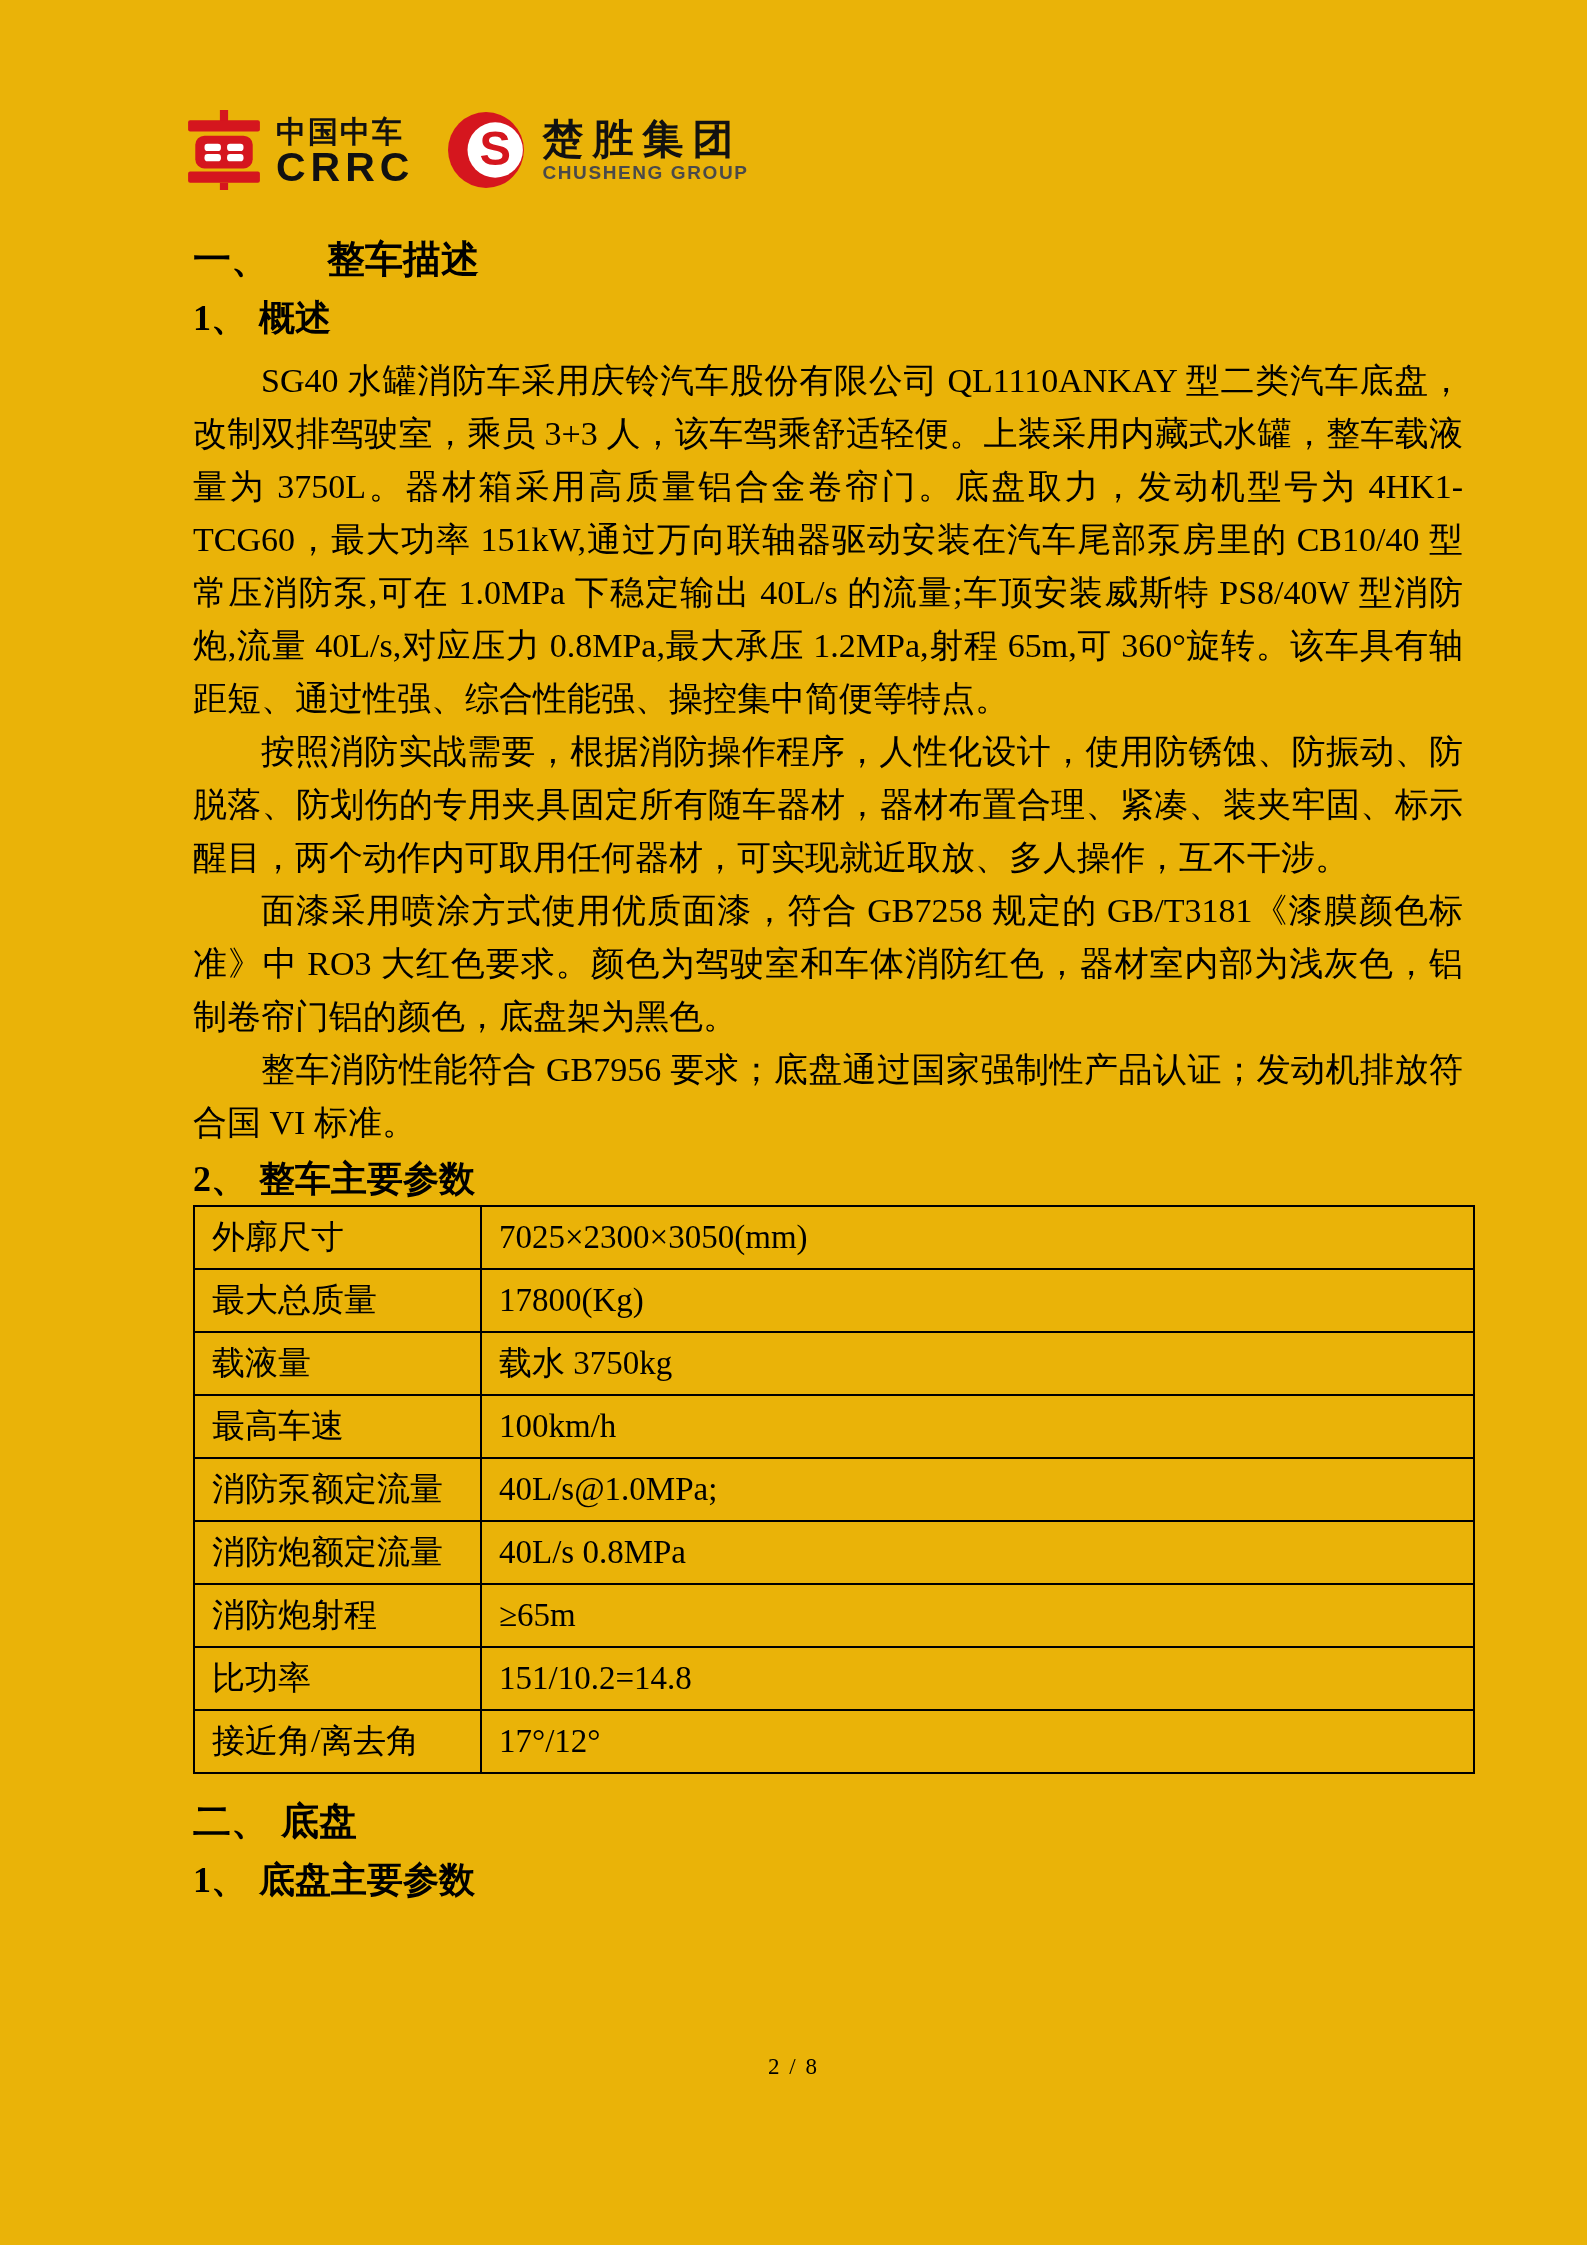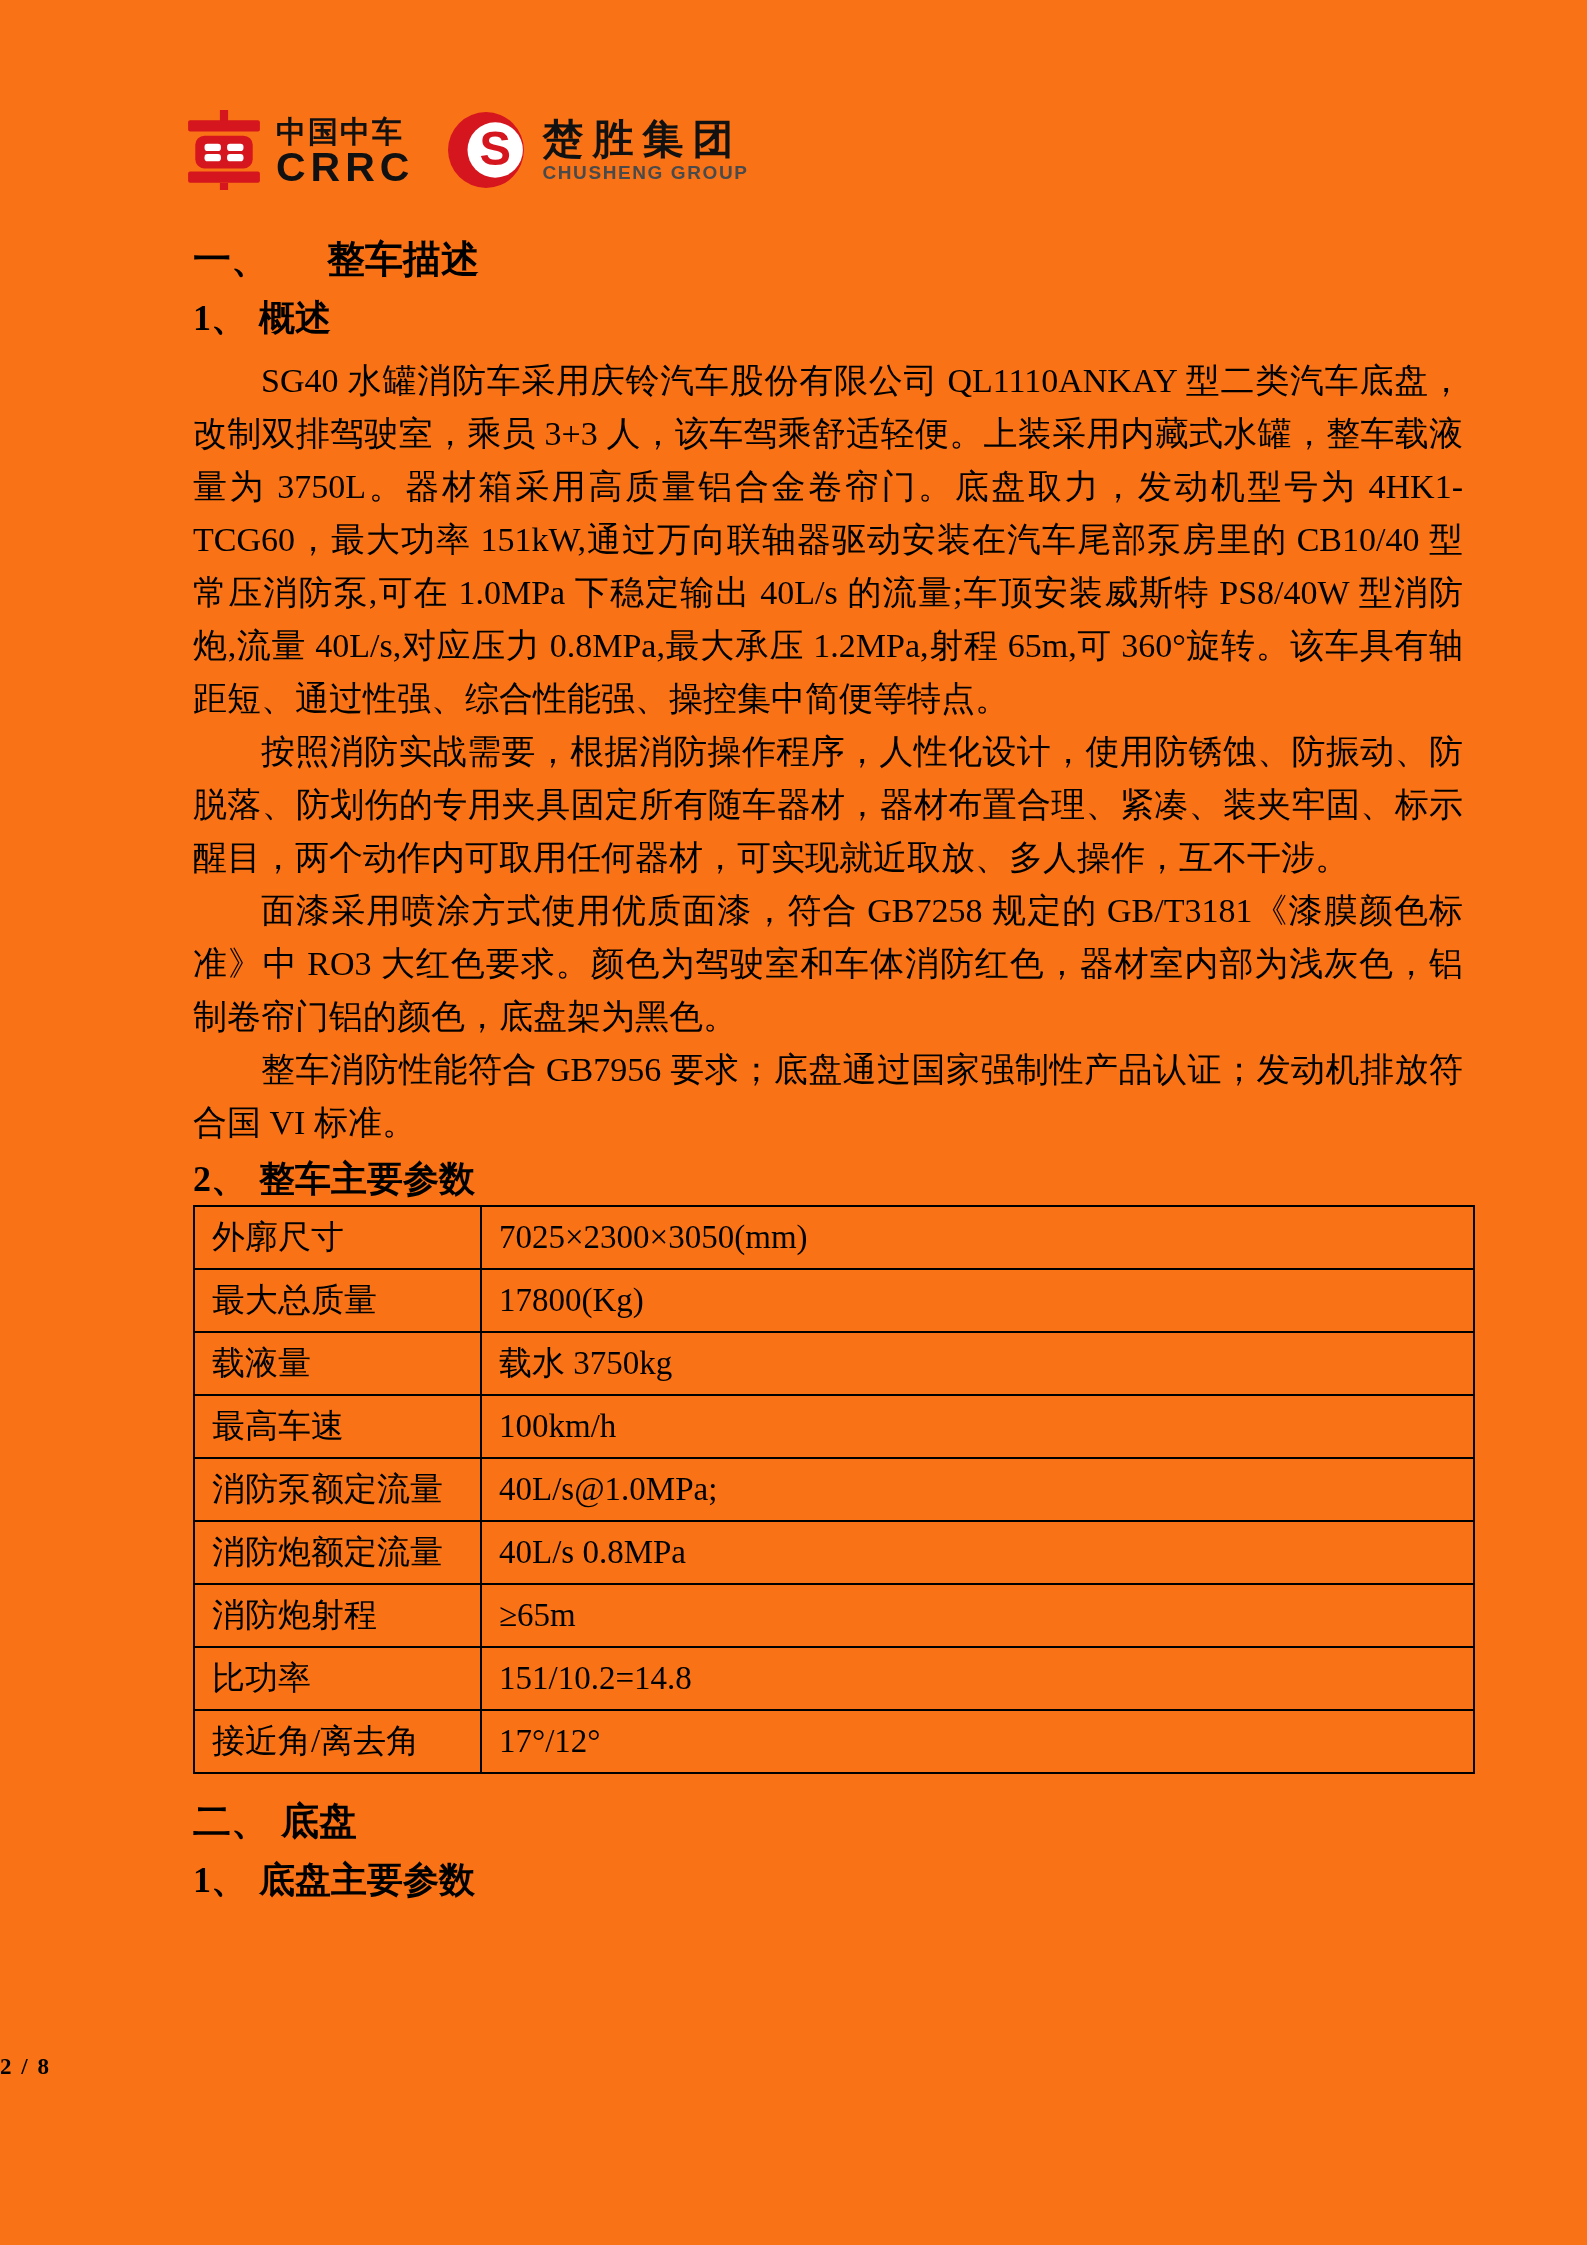--- a/index.html
+++ b/index.html
@@ -1,20 +1,20 @@
 <!DOCTYPE html>
 <html><head>
 <meta charset="utf-8">
 <style>
   html, body { margin: 0; padding: 0; background: #9a9a9a; }
   .page {
     position: relative;
     width: 1587px; height: 2245px;
     margin: 0 auto;
-    background: #f97316;
+    background: #eab308;
     font-family: "Liberation Serif", "DejaVu Serif", serif;
     color: #000;
     overflow: hidden;
   }
 
   
   .logo-row {
     position: absolute; left: 188px; top: 110px;
     display: flex; align-items: center; gap: 34px; height: 84px;
   }
@@ -52,21 +52,21 @@
     vertical-align: middle;
     padding: 0 10px 0 17px;
   }
   td.param-label { width: 258px; }
 
   #h-major-2 { margin-top: 24px; }
   #h-sub-3   { margin-top: 14px; }
 
   .footer {
     position: absolute; left: 0; top: 2054px; width: 1587px;
-    text-align: left; font-size: 23px; font-weight: bold; letter-spacing: 2px;
+    text-align: center; font-size: 23px; font-weight: normal; letter-spacing: 2px;
   }
 </style>
 </head>
 <body>
 
 <div class="page">
 
   <div class="logo-row">
 
     <div class="logo">

